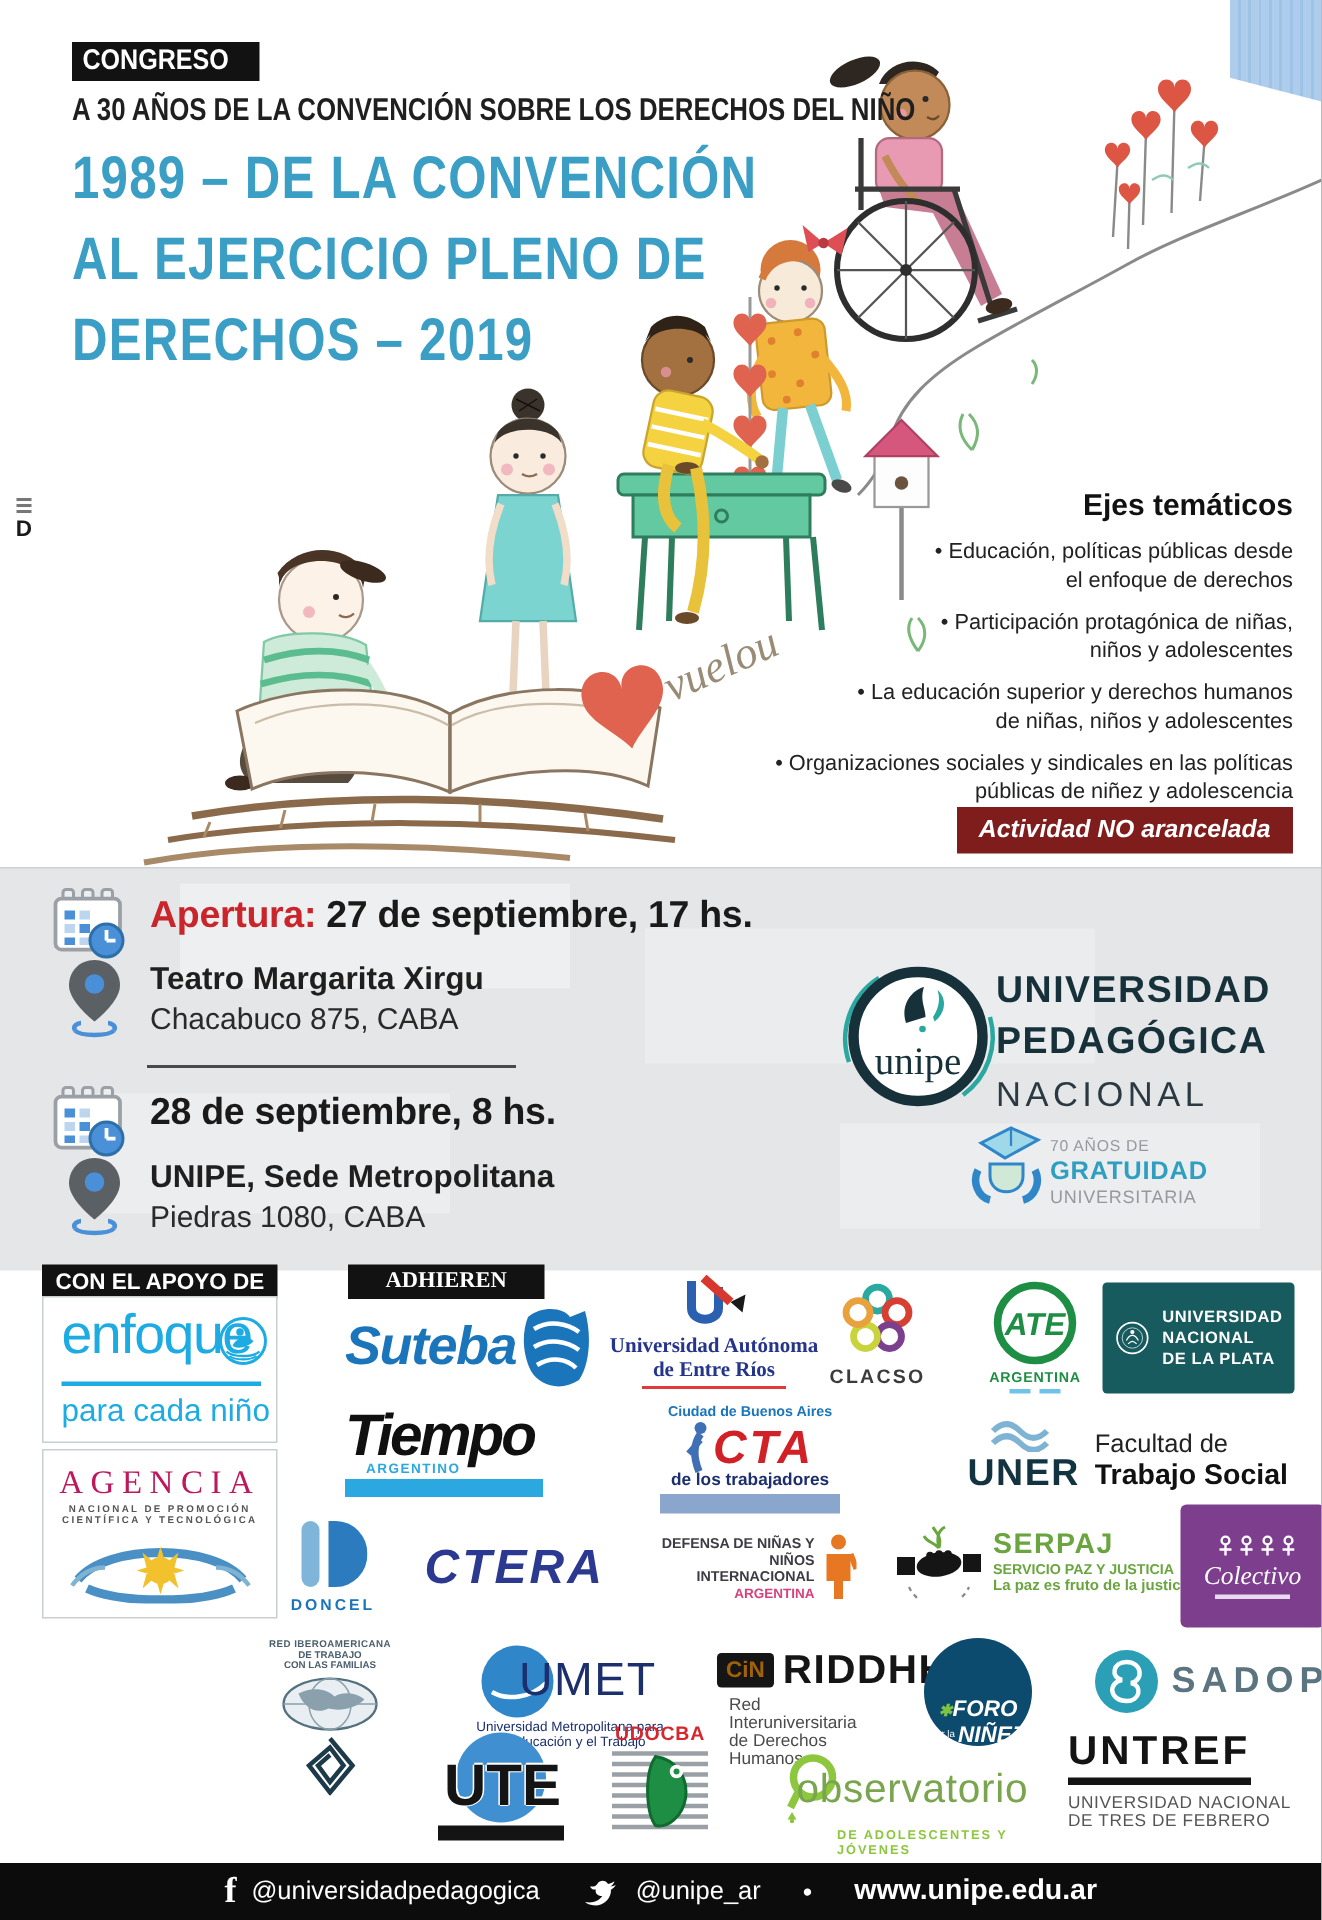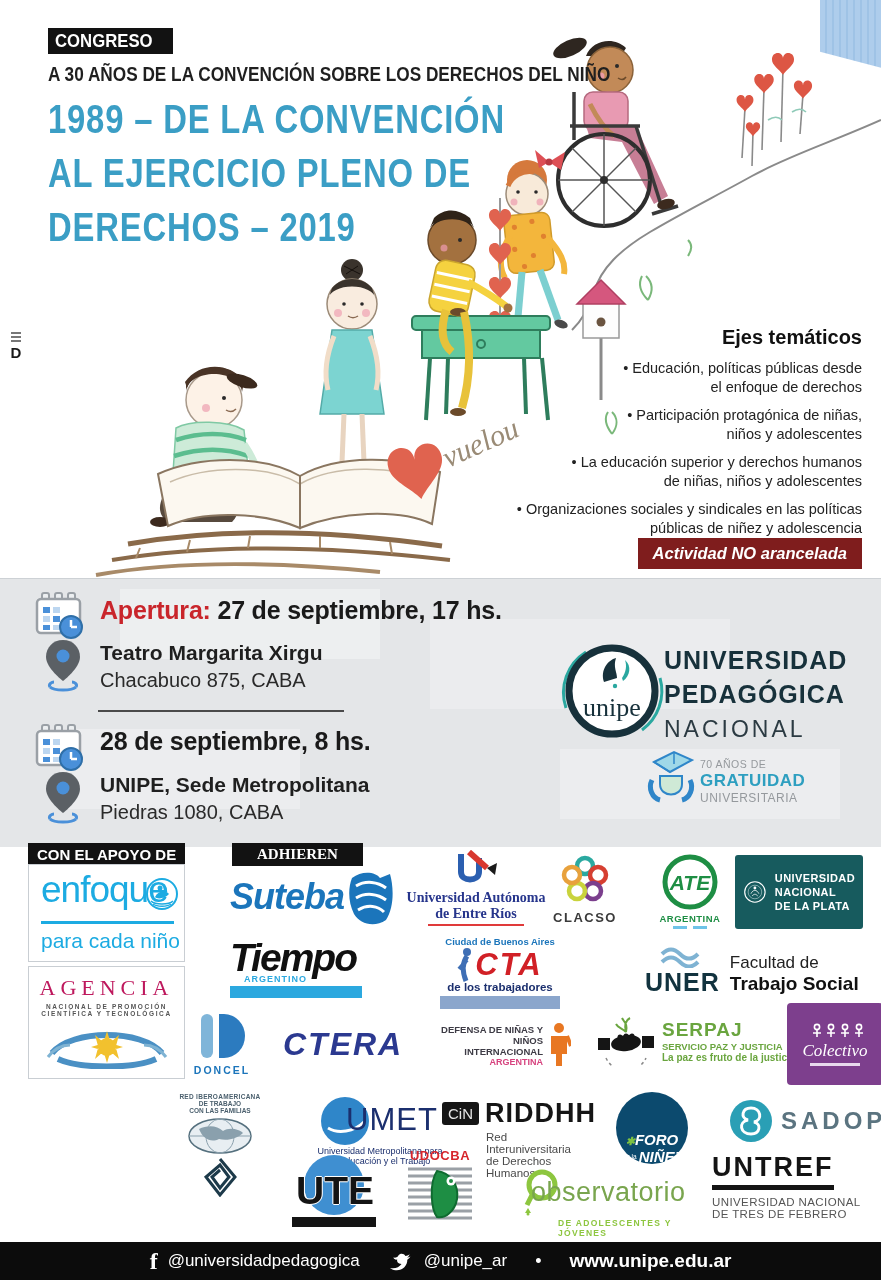--- a/index.html
+++ b/index.html
@@ -559,21 +559,21 @@
         <path d="M8,32 C18,38 34,36 44,26" stroke="#fff" stroke-width="3" fill="none"></path>
       </svg>
       <span class="abs" style="left:26px;top:6px;font-size:31px;font-weight:400;color:#1b2f6e;letter-spacing:1px;">UMET</span>
     </div>
     <div style="font-size:9px;color:#1b2f6e;margin-top:2px;">Universidad Metropolitana para</div>
     <div style="font-size:9px;color:#1b2f6e;">la Educación y el Trabajo</div>
   </div>
 
   <div class="abs" style="left:442px;top:1098px;width:144px;">
     <div style="display:flex;align-items:center;gap:6px;">
-      <span style="background:#151515;color:#e5e5e5;font-weight:400;font-size:15px;padding:3px 6px;border-radius:3px;">CiN</span>
+      <span style="background:#151515;color:#a16207;font-weight:700;font-size:15px;padding:3px 6px;border-radius:3px;margin-left:36px;">CiN</span>
       <span style="font-size:27px;font-weight:800;color:#151515;letter-spacing:1px;">RIDDHH</span>
     </div>
     <div style="margin-left:44px;font-size:11.5px;color:#4a4a4a;margin-top:2px;">Red Interuniversitaria</div>
     <div style="margin-left:44px;font-size:11.5px;color:#4a4a4a;">de Derechos Humanos</div>
   </div>
 
   <div class="abs" style="left:616px;top:1092px;width:72px;height:72px;background:#0c4a6e;border-radius:50%;
               display:flex;flex-direction:column;align-items:center;justify-content:flex-end;color:#fff;">
     <div style="font-size:15px;font-weight:900;font-style:italic;line-height:15px;">
       <span style="color:#7dc242;font-size:11px;">✱</span><span>FORO</span>

